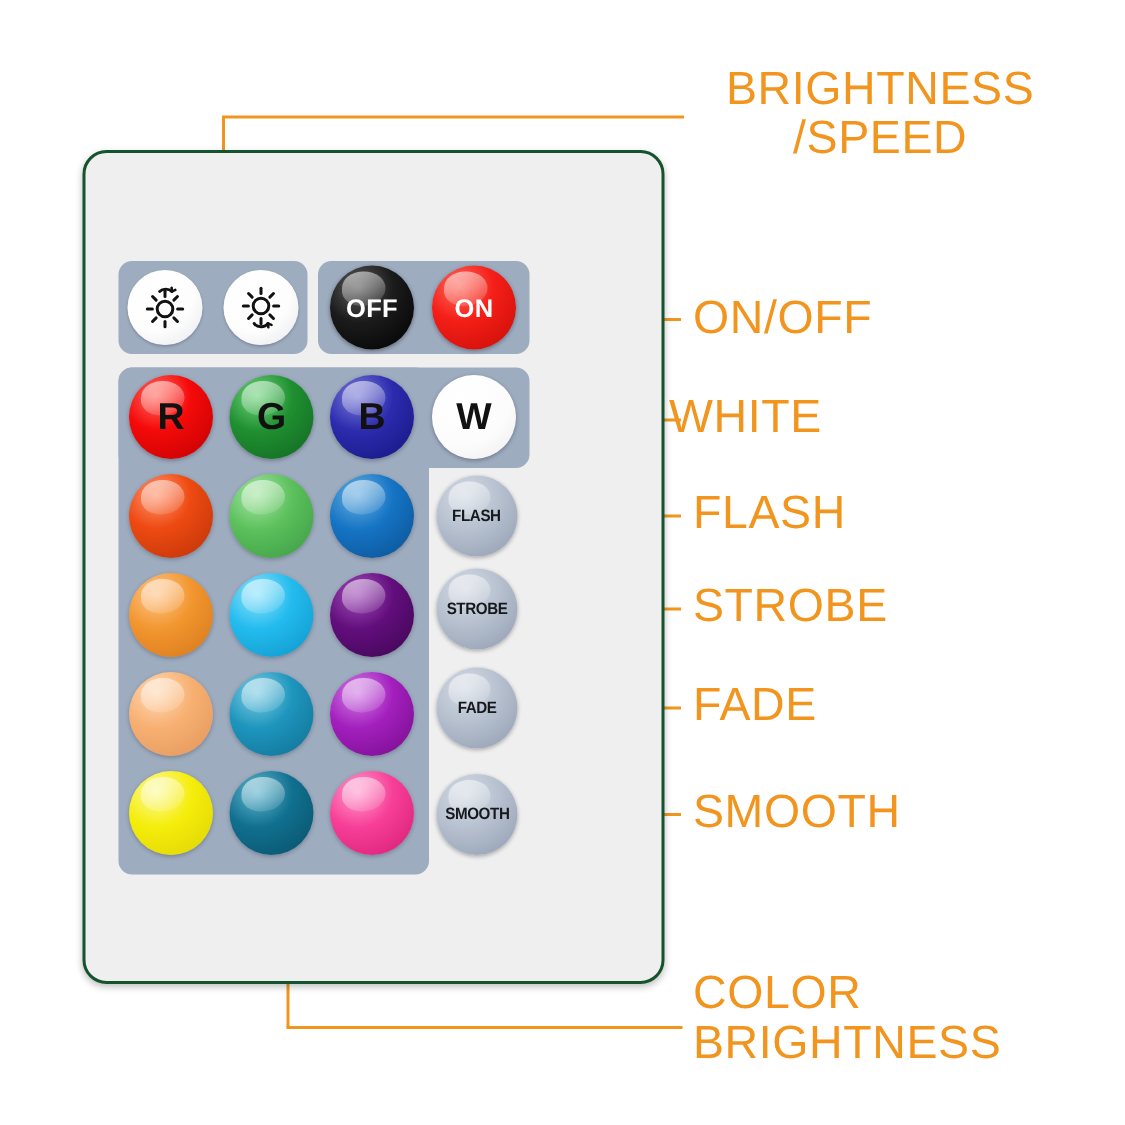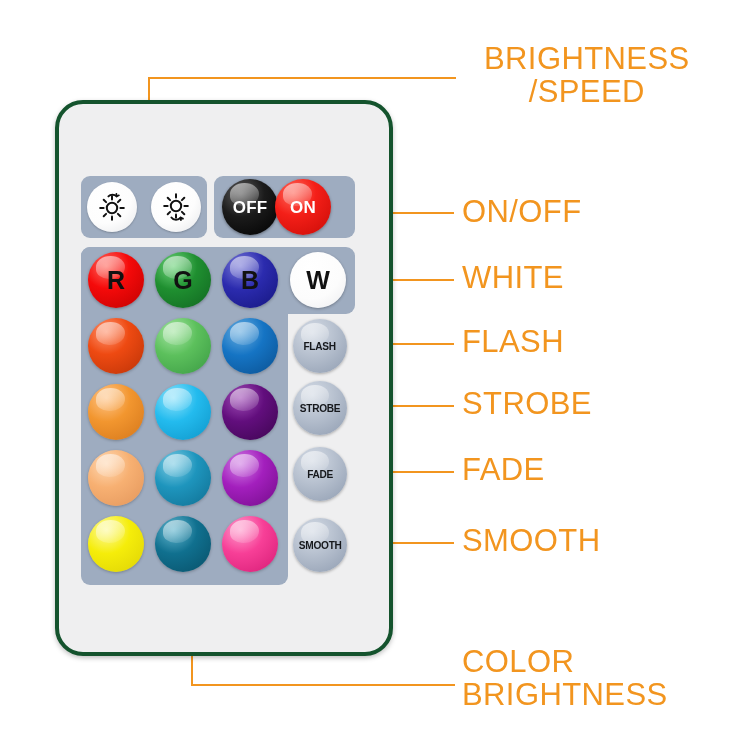--- a/index.html
+++ b/index.html
@@ -14,25 +14,25 @@
     overflow: hidden;
     font-family: "Liberation Sans", sans-serif;
     -webkit-font-smoothing: antialiased;
   }
 
   
   #remote {
     position: absolute;
     left: 55px;
     top: 100px;
-    width: 338px;
+    width: 388px;
     height: 556px;
-    border-radius: 28px;
+    border-radius: 16px;
     background: #efeff0;
-    border: 4px solid #14532d;
+    border: 2px solid #14532d;
     box-sizing: border-box;
     box-shadow: 0 2px 5px rgba(0,0,0,0.25);
   }
 
   
   .panel {
     position: absolute;
     background: #9eacc0;
     border-radius: 9px;
   }
@@ -215,21 +215,21 @@
         <path d="M11.4 26.6 A5.2 4.2 0 0 0 20.6 26.6" stroke-width="1.9"></path>
         <path d="M20.6 26.6 l0.3 2.6 M20.6 26.6 l2.4 1.0" stroke-width="1.7"></path>
       </g>
     </svg>
   </div>
 
   <div class="btn" id="btn-off" style="left:163px; top:75px;">
     <span class="lab">OFF</span>
   </div>
 
-  <div class="btn" id="btn-on" style="left:216px; top:75px;">
+  <div class="btn" id="btn-on" style="left:231px; top:75px;">
     <span class="lab">ON</span>
   </div>
 
   <div class="btn btn-rgbw" id="btn-r" style="left:29px; top:148px; background:radial-gradient(circle at 33% 25%, #ff6b60 0%, #f50a0a 40%, #c00000 100%);">
     <span class="lab">R</span>
   </div>
   <div class="btn btn-rgbw" id="btn-g" style="left:96px; top:148px; background:radial-gradient(circle at 33% 25%, #6fd47c 0%, #1f8f30 42%, #116621 100%);">
     <span class="lab">G</span>
   </div>
   <div class="btn btn-rgbw" id="btn-b" style="left:163px; top:148px; background:radial-gradient(circle at 33% 25%, #7b7bd8 0%, #2b2bae 42%, #15157e 100%);">
@@ -266,19 +266,19 @@
   </div>
   <div class="btn btn-func small" style="left:234px; top:414px;">
     <span class="lab">SMOOTH</span>
   </div>
 
 </div>
 
 <div class="callout" style="left:484px; top:43px;text-align:center;">BRIGHTNESS
 /SPEED</div>
 <div class="callout" style="left:462px; top:196px;">ON/OFF</div>
-<div class="callout" style="left:462px; top:262px;">WHITE</div>
+<div class="callout" style="left:446px; top:262px;">WHITE</div>
 <div class="callout" style="left:462px; top:326px;">FLASH</div>
 <div class="callout" style="left:462px; top:388px;">STROBE</div>
 <div class="callout" style="left:462px; top:454px;">FADE</div>
 <div class="callout" style="left:462px; top:525px;">SMOOTH</div>
 <div class="callout" style="left:462px; top:646px;">COLOR
 BRIGHTNESS</div>
 
 </body></html>

